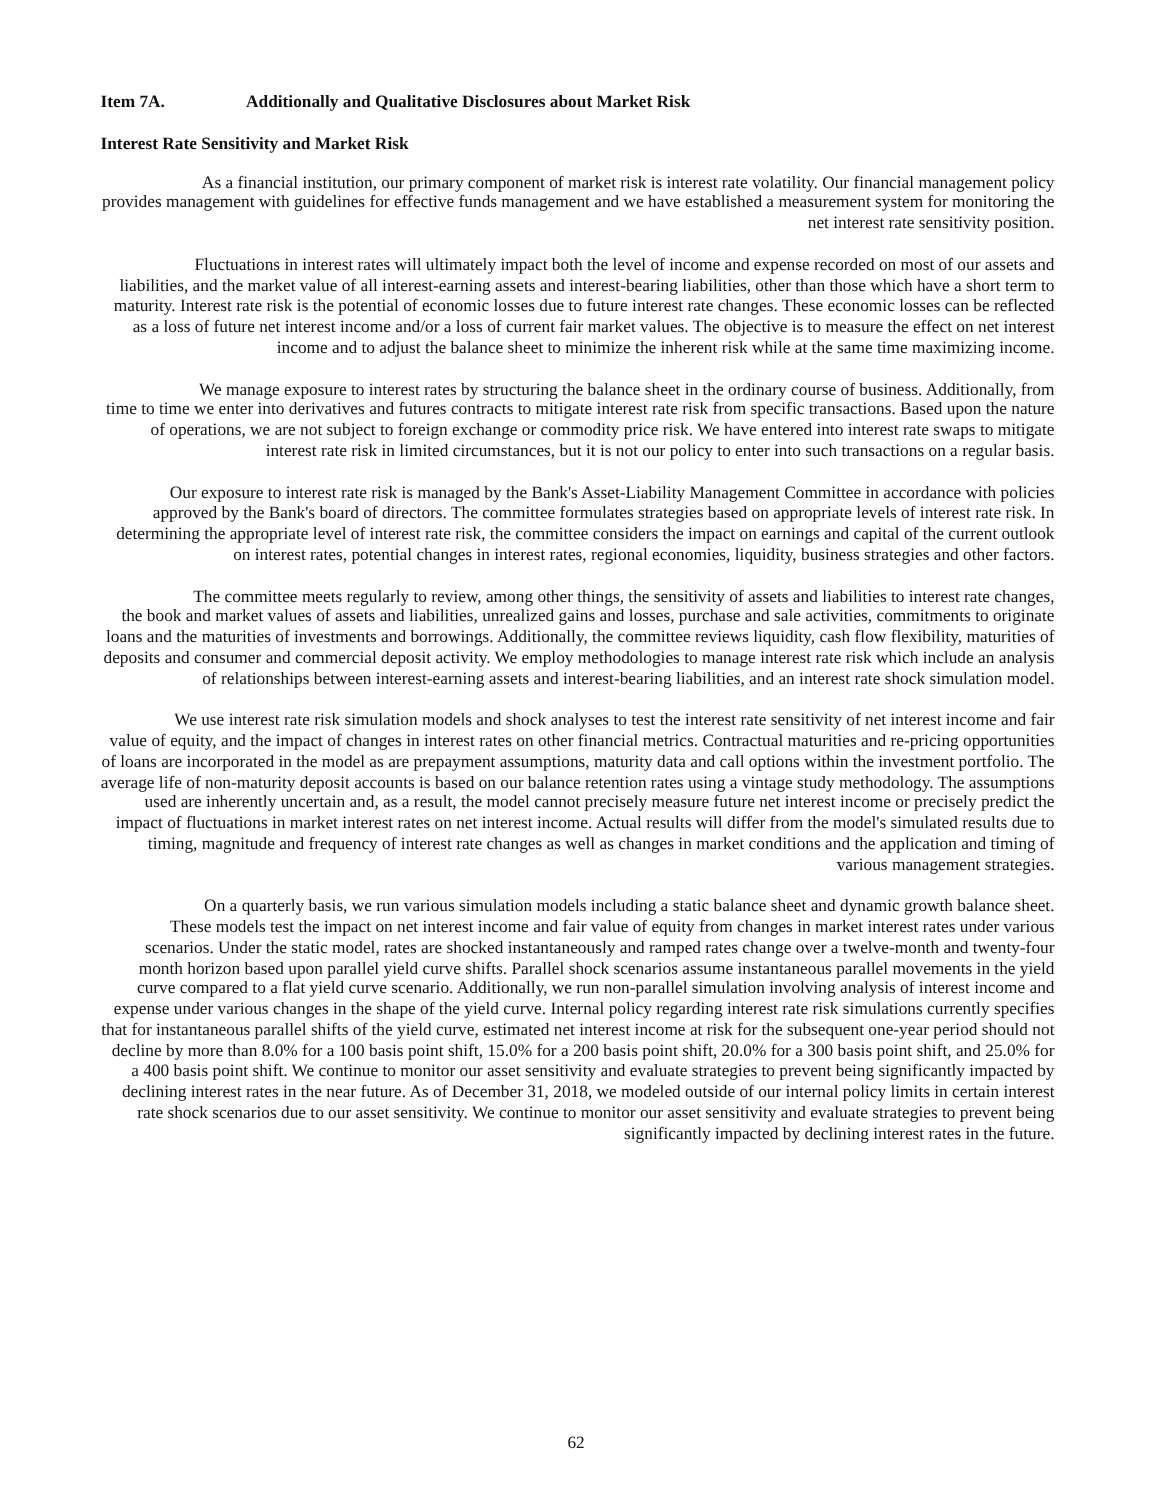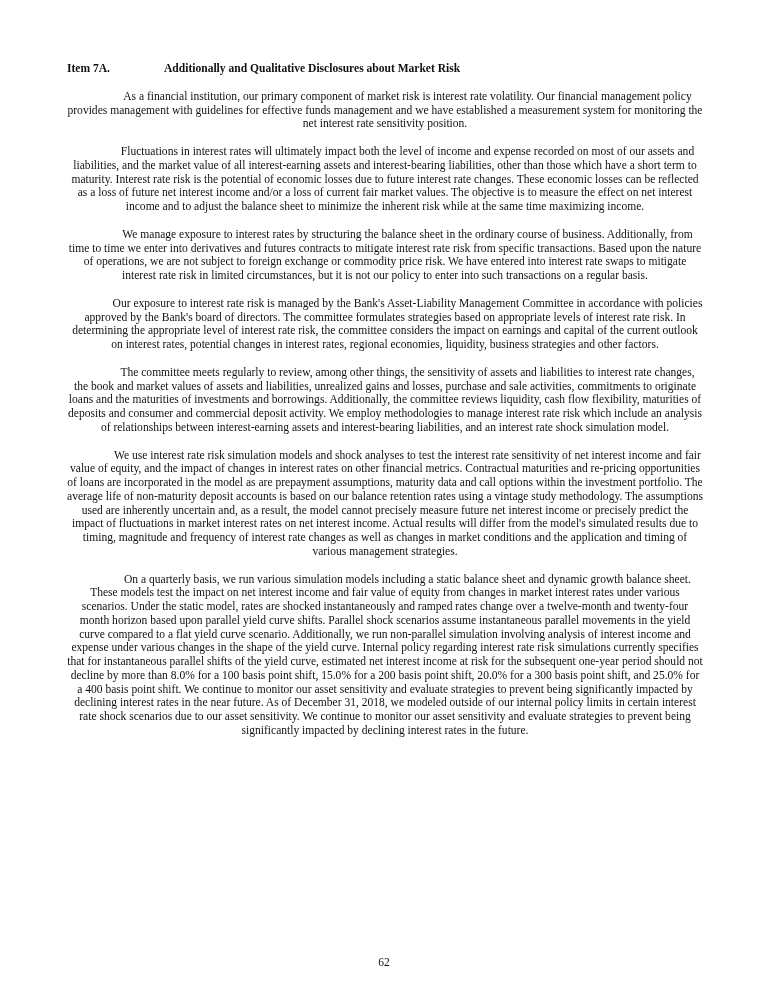--- a/index.html
+++ b/index.html
@@ -5,34 +5,35 @@
     html, body { margin: 0; padding: 0; background: #ffffff; }
     body { width: 768px; height: 993px; position: relative; overflow: hidden; }
     .page {
       position: absolute; left: 67px; top: 62px; width: 636px;
       font-family: "Liberation Serif", serif; font-size: 11.55px; line-height: 13.75px;
       color: #111111;
     }
     .item-heading { font-weight: bold; display: flex; margin: 0 0 14px 0; }
     .item-num { width: 97px; }
     .section-heading { font-weight: bold; margin: 0 0 12px 0; }
-    p.para { margin: 0 0 14px 0; text-indent: 45px; text-align: center; }
+    p.para { margin: 0 0 14px 0; text-indent: 45px; text-align: right; }
     .page-number {
       position: absolute; left: 0; right: 0; top: 956px; text-align: center;
       font-family: "Liberation Serif", serif; font-size: 11.5px; color: #111;
     }
   </style>
 </head>
 <body>
 
 <div class="page">
   <div class="item-heading">
     <span class="item-num">Item 7A.</span>
     <span class="item-title">Additionally and Qualitative Disclosures about Market Risk</span>
   </div>
+  <div class="section-heading">Interest Rate Sensitivity and Market Risk</div>
   <p class="para">As a financial institution, our primary component of market risk is interest rate volatility. Our financial management policy provides management with guidelines for effective funds management and we have established a measurement system for monitoring the net interest rate sensitivity position.</p>
   <p class="para">Fluctuations in interest rates will ultimately impact both the level of income and expense recorded on most of our assets and liabilities, and the market value of all interest-earning assets and interest-bearing liabilities, other than those which have a short term to maturity. Interest rate risk is the potential of economic losses due to future interest rate changes. These economic losses can be reflected as a loss of future net interest income and/or a loss of current fair market values. The objective is to measure the effect on net interest income and to adjust the balance sheet to minimize the inherent risk while at the same time maximizing income.</p>
   <p class="para">We manage exposure to interest rates by structuring the balance sheet in the ordinary course of business. Additionally, from time to time we enter into derivatives and futures contracts to mitigate interest rate risk from specific transactions. Based upon the nature of operations, we are not subject to foreign exchange or commodity price risk. We have entered into interest rate swaps to mitigate interest rate risk in limited circumstances, but it is not our policy to enter into such transactions on a regular basis.</p>
   <p class="para">Our exposure to interest rate risk is managed by the Bank's Asset-Liability Management Committee in accordance with policies approved by the Bank's board of directors. The committee formulates strategies based on appropriate levels of interest rate risk. In determining the appropriate level of interest rate risk, the committee considers the impact on earnings and capital of the current outlook on interest rates, potential changes in interest rates, regional economies, liquidity, business strategies and other factors.</p>
   <p class="para">The committee meets regularly to review, among other things, the sensitivity of assets and liabilities to interest rate changes, the book and market values of assets and liabilities, unrealized gains and losses, purchase and sale activities, commitments to originate loans and the maturities of investments and borrowings. Additionally, the committee reviews liquidity, cash flow flexibility, maturities of deposits and consumer and commercial deposit activity. We employ methodologies to manage interest rate risk which include an analysis of relationships between interest-earning assets and interest-bearing liabilities, and an interest rate shock simulation model.</p>
   <p class="para">We use interest rate risk simulation models and shock analyses to test the interest rate sensitivity of net interest income and fair value of equity, and the impact of changes in interest rates on other financial metrics. Contractual maturities and re-pricing opportunities of loans are incorporated in the model as are prepayment assumptions, maturity data and call options within the investment portfolio. The average life of non-maturity deposit accounts is based on our balance retention rates using a vintage study methodology. The assumptions used are inherently uncertain and, as a result, the model cannot precisely measure future net interest income or precisely predict the impact of fluctuations in market interest rates on net interest income. Actual results will differ from the model's simulated results due to timing, magnitude and frequency of interest rate changes as well as changes in market conditions and the application and timing of various management strategies.</p>
   <p class="para">On a quarterly basis, we run various simulation models including a static balance sheet and dynamic growth balance sheet. These models test the impact on net interest income and fair value of equity from changes in market interest rates under various scenarios. Under the static model, rates are shocked instantaneously and ramped rates change over a twelve-month and twenty-four month horizon based upon parallel yield curve shifts. Parallel shock scenarios assume instantaneous parallel movements in the yield curve compared to a flat yield curve scenario. Additionally, we run non-parallel simulation involving analysis of interest income and expense under various changes in the shape of the yield curve. Internal policy regarding interest rate risk simulations currently specifies that for instantaneous parallel shifts of the yield curve, estimated net interest income at risk for the subsequent one-year period should not decline by more than 8.0% for a 100 basis point shift, 15.0% for a 200 basis point shift, 20.0% for a 300 basis point shift, and 25.0% for a 400 basis point shift. We continue to monitor our asset sensitivity and evaluate strategies to prevent being significantly impacted by declining interest rates in the near future. As of December 31, 2018, we modeled outside of our internal policy limits in certain interest rate shock scenarios due to our asset sensitivity. We continue to monitor our asset sensitivity and evaluate strategies to prevent being significantly impacted by declining interest rates in the future.</p>
 </div>
 
 <div class="page-number">62</div>

